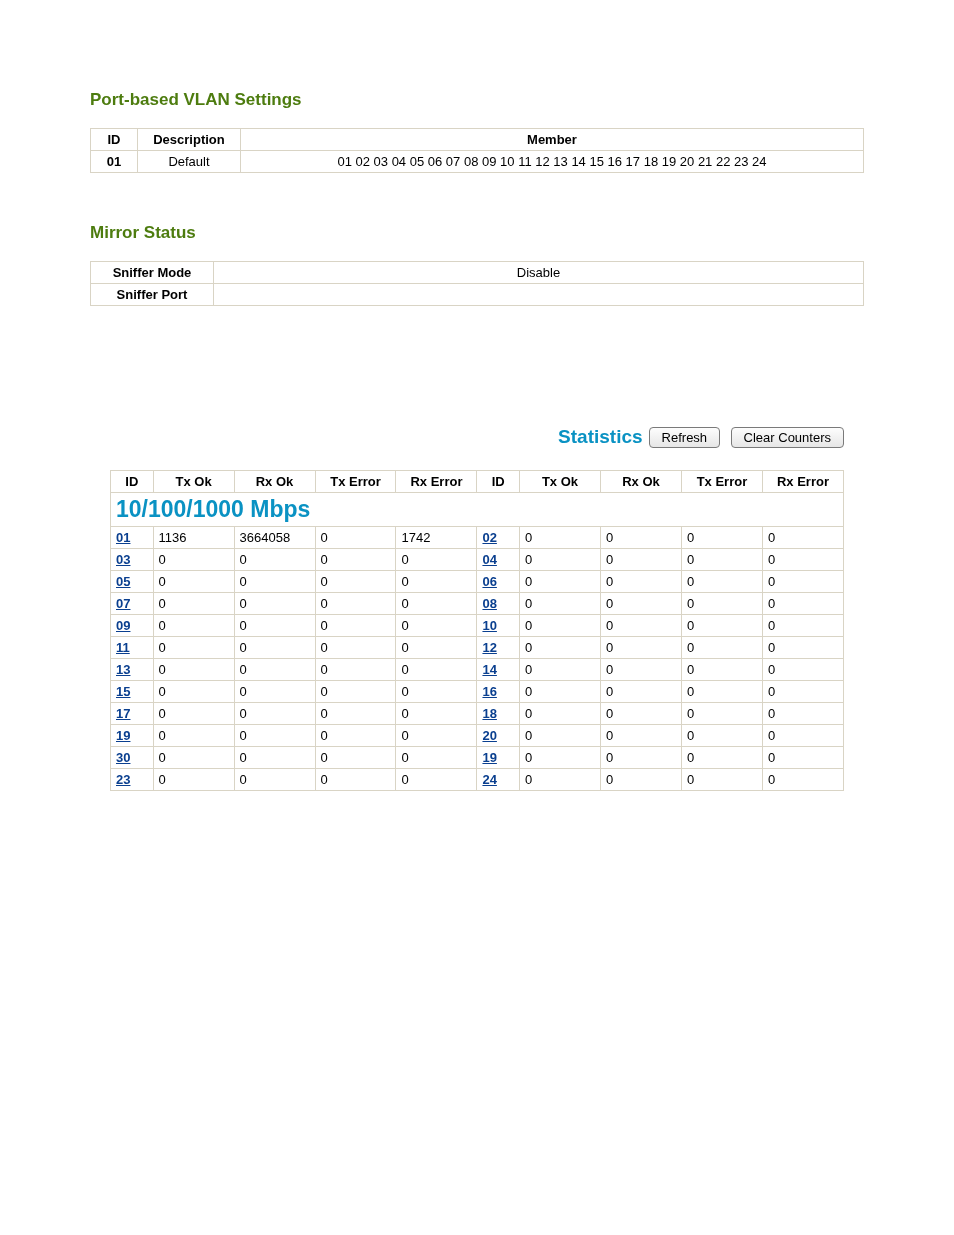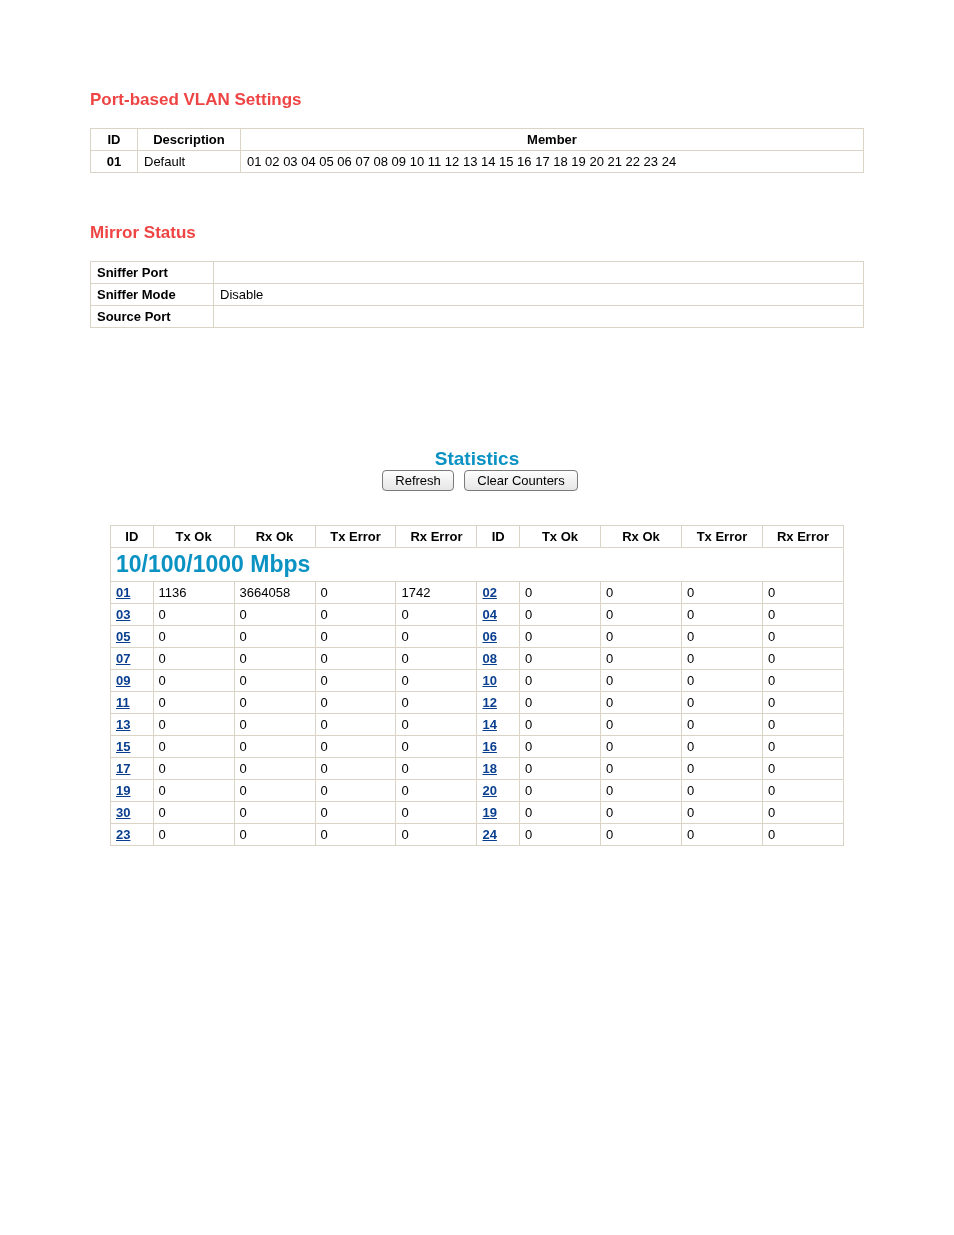--- a/index.html
+++ b/index.html
@@ -10,35 +10,35 @@
   }
   .page {
     width: 954px;
     padding: 40px 0 80px 0;
     box-sizing: border-box;
   }
   .section {
     margin: 0 90px 40px 90px;
   }
   .section-title {
-    color: #ef4444;
+    color: #4d7c0f;
     font-weight: bold;
     font-size: 17px;
     margin: 50px 0 18px 0;
     font-family: Verdana, Arial, sans-serif;
   }
   table.data {
     border-collapse: collapse;
     width: 100%;
     font-size: 13px;
   }
   table.data th, table.data td {
     border: 1px solid #d9d4c5;
     padding: 3px 6px;
-    text-align: left;
+    text-align: center;
     background: #fff;
   }
   table.data th {
     font-weight: bold;
     text-align: center;
   }
   table.data td.id-cell {
     font-weight: bold;
     text-align: center;
     width: 34px;
@@ -48,24 +48,23 @@
     white-space: nowrap;
     width: 110px;
   }
 
   
   .stats-wrap {
     margin: 120px 110px 0 110px;
   }
   .stats-header {
     display: flex;
-    justify-content: flex-start;
+    justify-content: flex-end;
     align-items: center;
-    margin-bottom: 34px;
-    flex-direction: column;
+    margin-bottom: 22px;
   }
   .stats-title {
     color: #0a92c3;
     font-weight: bold;
     font-size: 19px;
   }
   .stats-buttons button {
     font-family: Arial, sans-serif;
     font-size: 13px;
     padding: 2px 12px;
@@ -133,29 +132,25 @@
     </tbody>
       </table>
   </div>
 
 
   <div class="section">
     <div class="section-title">Mirror Status</div>
     <table class="data">
       <tbody>
           <tr>
-        <td class="label-cell">Sniffer Port</td>
-        <td></td>
-      </tr>
-      <tr>
         <td class="label-cell">Sniffer Mode</td>
         <td>Disable</td>
       </tr>
       <tr>
-        <td class="label-cell">Source Port</td>
+        <td class="label-cell">Sniffer Port</td>
         <td></td>
       </tr>
     </tbody>
       </table>
   </div>
 
   <div class="stats-wrap">
     <div class="stats-header">
       <div class="stats-title">Statistics</div>
       <div class="stats-buttons">

